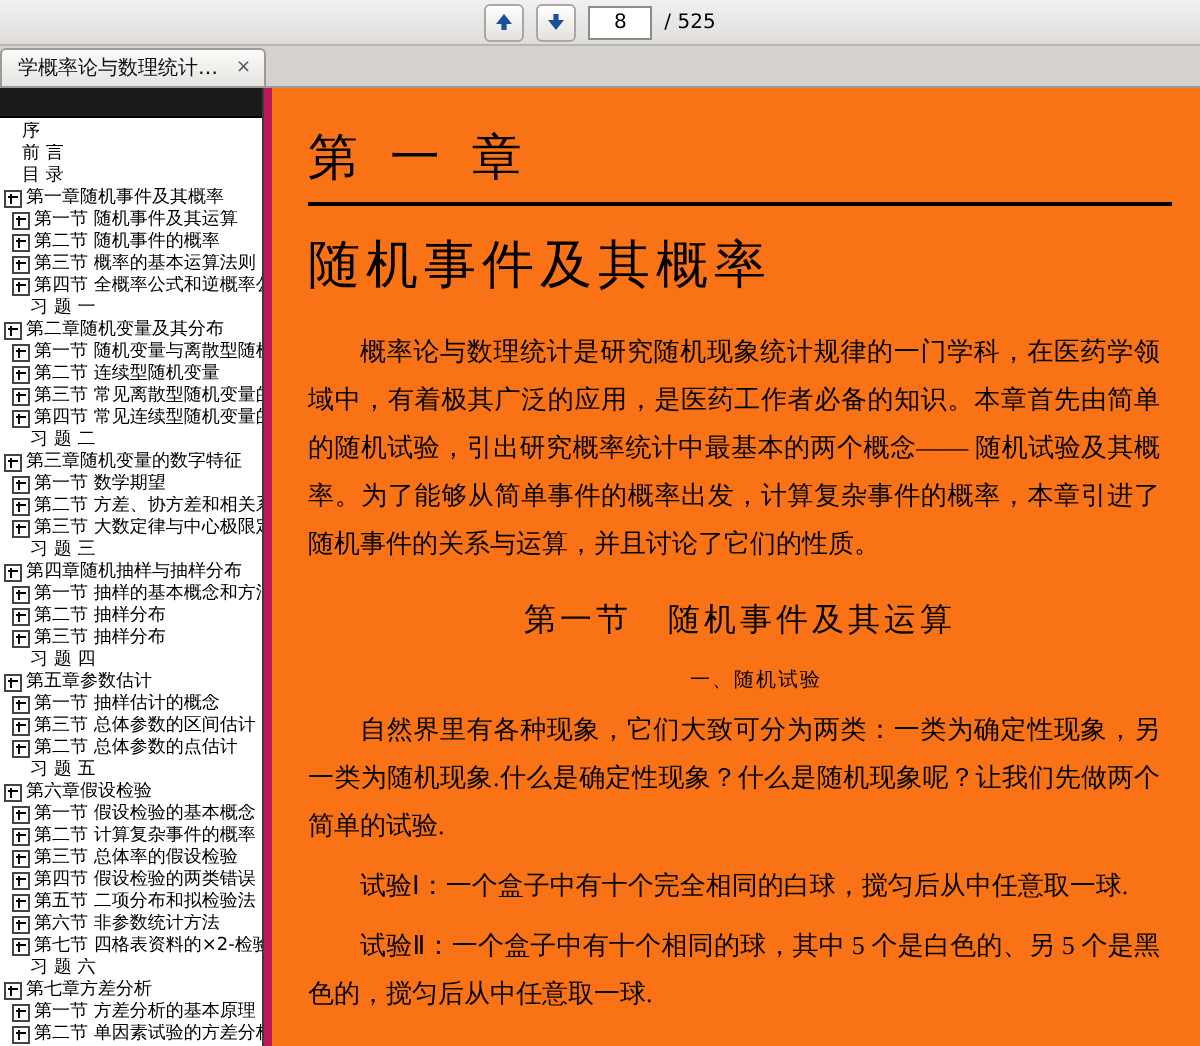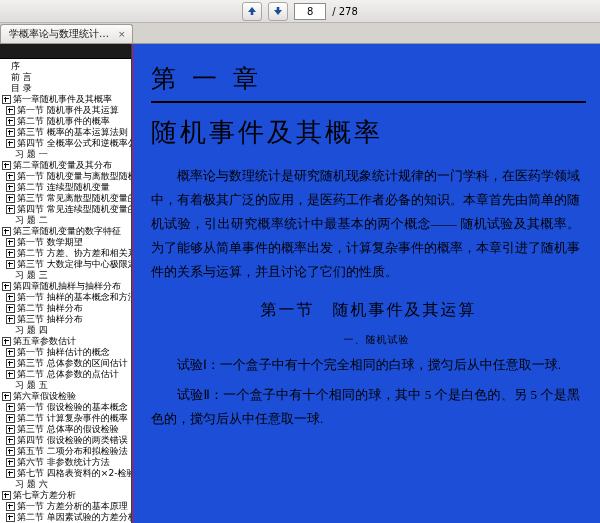--- a/index.html
+++ b/index.html
@@ -169,24 +169,24 @@
     overflow: hidden;
     text-overflow: clip;
     white-space: nowrap;
   }
   .ind0 { padding-left: 2px; }
   .ind1 { padding-left: 6px; }
 
   
   .pagearea {
     flex: 1 1 auto;
-    background: #1d4ed8;
-    position: relative;
-    overflow: hidden;
-    border-left: 1px solid #be185d;
+    background: #f97316;
+    position: relative;
+    overflow: hidden;
+    border-left: 4px solid #be185d;
   }
   .page {
     padding: 14px 14px 0 18px;
     color: #000;
     font-family: "DejaVu Serif", "Liberation Serif", serif;
   }
   .chapter-no {
     font-size: 25px;
     letter-spacing: 4px;
     font-weight: normal;
@@ -243,21 +243,21 @@
       <svg width="10" height="10" viewBox="0 0 10 10">
           <polygon points="5,1 9,6 6.3,6 6.3,9 3.7,9 3.7,6 1,6" fill="#1b4f9c"></polygon>
         </svg>
     </div>
     <div class="tb-btn">
       <svg width="10" height="10" viewBox="0 0 10 10">
           <polygon points="5,9 1,4 3.7,4 3.7,1 6.3,1 6.3,4 9,4" fill="#1b4f9c"></polygon>
         </svg>
     </div>
     <div class="page-box">8</div>
-    <div class="page-total">/ 278</div>
+    <div class="page-total">/ 525</div>
   </div>
 
   <div class="tabstrip">
     <div class="tab">
       <span class="tab-label">学概率论与数理统计方法)-钱国...</span>
       <span class="tab-close">×</span>
     </div>
   </div>
 
   <div class="body">
@@ -437,19 +437,20 @@
     </div>
 
     <div class="pagearea">
       <div class="page">
         <div class="chapter-no">第 一 章</div>
         <div class="rule"></div>
         <div class="chapter-title">随机事件及其概率</div>
         <div class="para">概率论与数理统计是研究随机现象统计规律的一门学科，在医药学领域中，有着极其广泛的应用，是医药工作者必备的知识。本章首先由简单的随机试验，引出研究概率统计中最基本的两个概念—— 随机试验及其概率。为了能够从简单事件的概率出发，计算复杂事件的概率，本章引进了随机事件的关系与运算，并且讨论了它们的性质。</div>
         <div class="section-title">第一节　随机事件及其运算</div>
         <div class="sub-title">一、随机试验</div>
+        <div class="para">自然界里有各种现象，它们大致可分为两类：一类为确定性现象，另一类为随机现象.什么是确定性现象？什么是随机现象呢？让我们先做两个简单的试验.</div>
         <div class="para">试验Ⅰ：一个盒子中有十个完全相同的白球，搅匀后从中任意取一球.</div>
         <div class="para">试验Ⅱ：一个盒子中有十个相同的球，其中 5 个是白色的、另 5 个是黑色的，搅匀后从中任意取一球.</div>
       </div>
       <div class="vscroll"></div>
     </div>
   </div>
 </div>
 
 </body></html>

